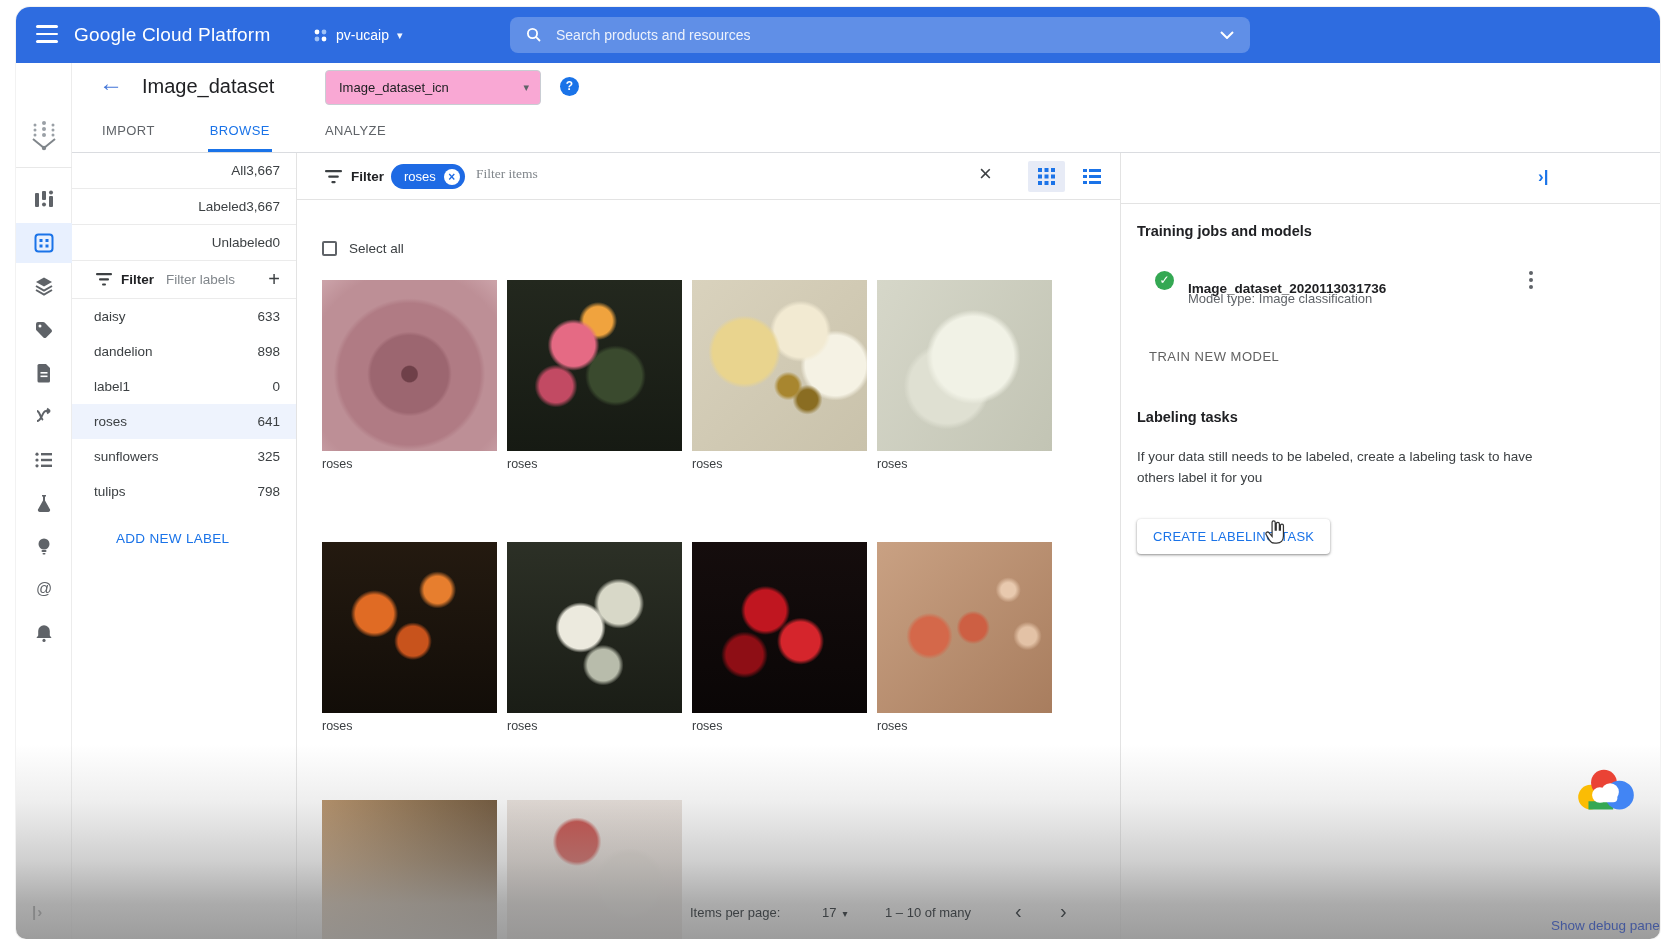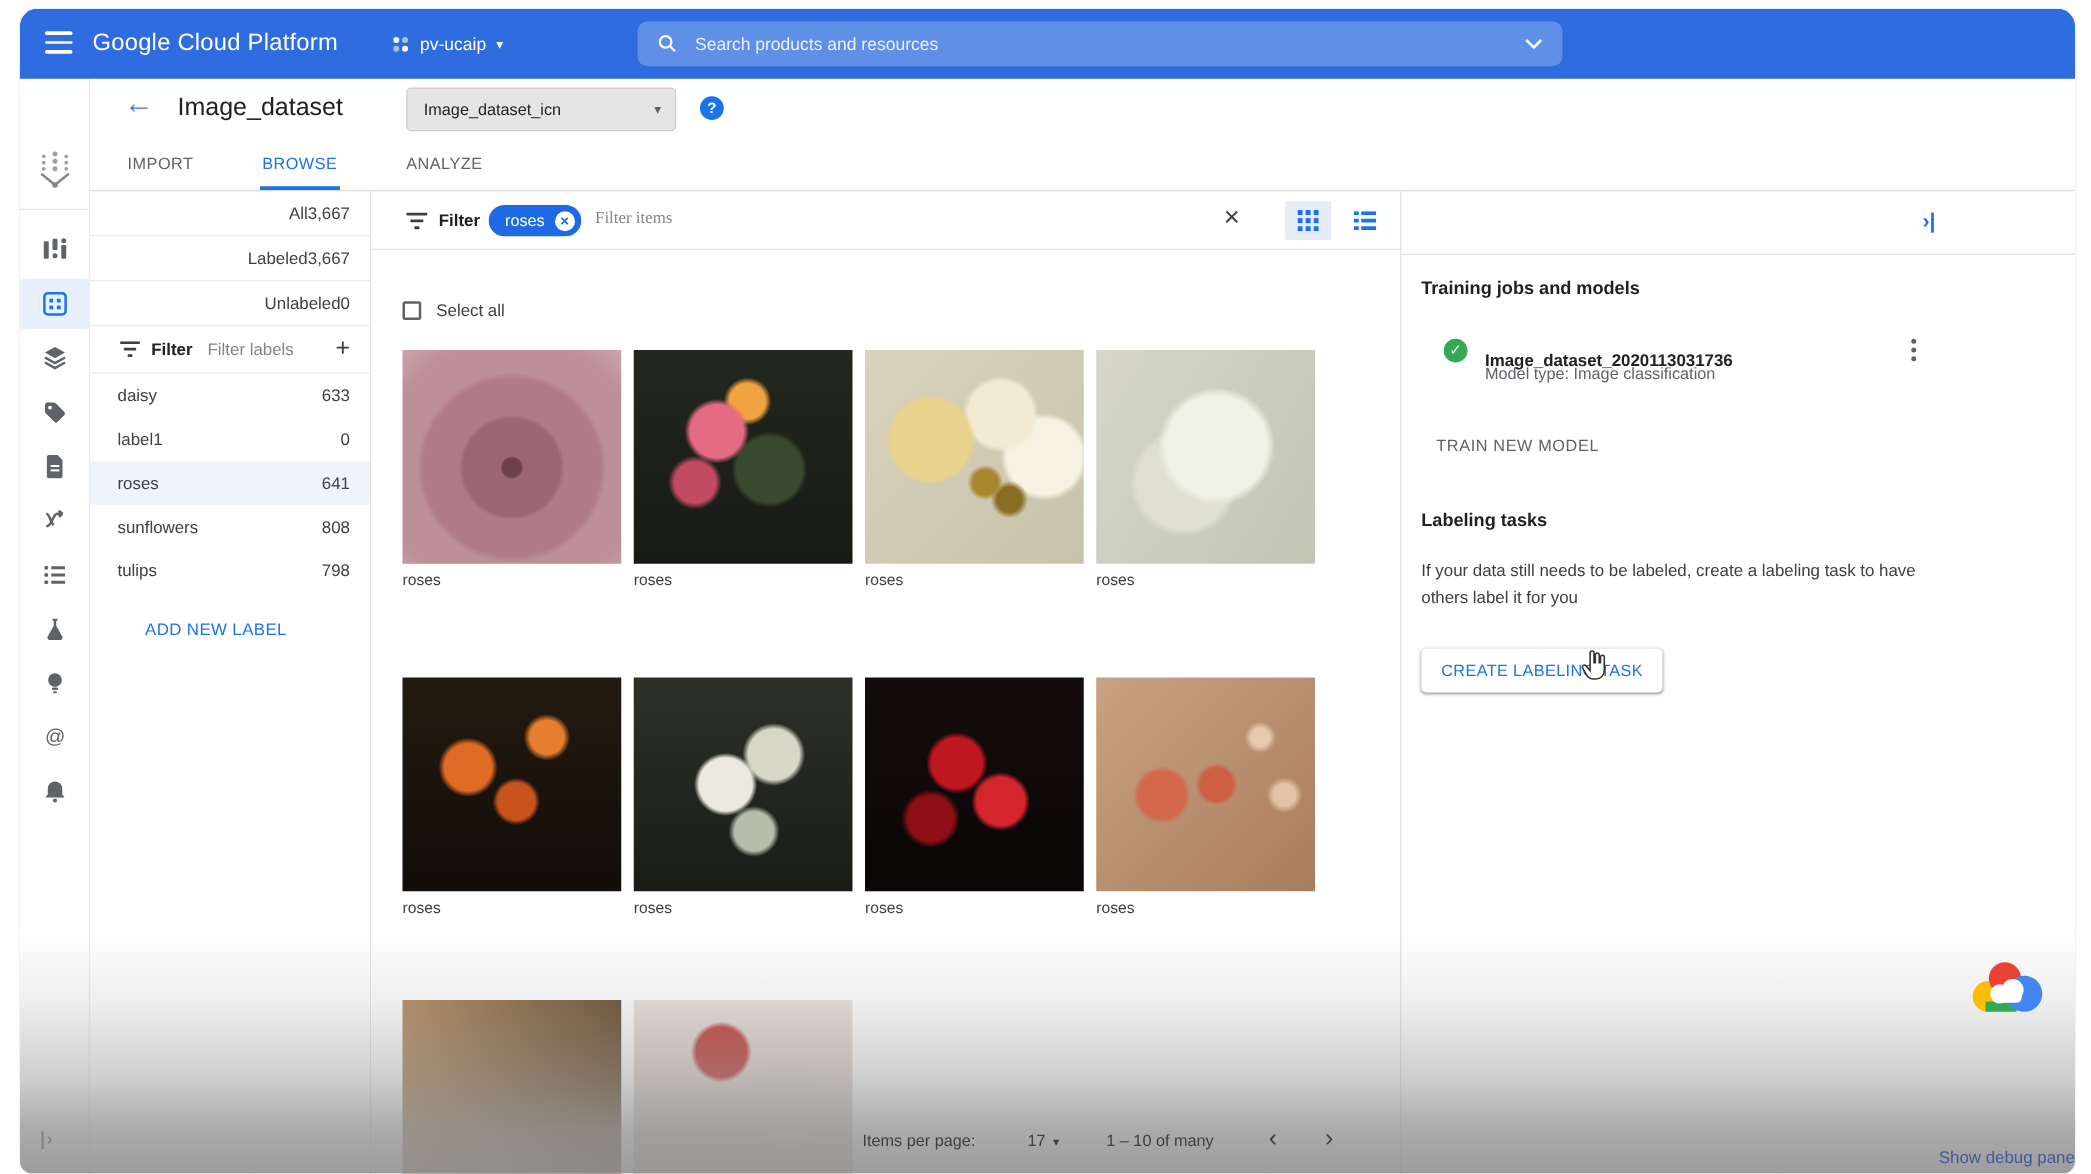--- a/index.html
+++ b/index.html
@@ -18,21 +18,21 @@
   .searchbox svg.mag { margin-left:16px; }
   .searchbox input { flex:1; margin-left:14px; background:transparent; border:none; outline:none; color:#fff; font-size:14px; font-family:inherit; }
   .searchbox input::placeholder { color:rgba(255,255,255,.88); }
   .search-caret { margin-right:16px; }
   .tb-right { position:absolute; right:0; top:0; height:56px; }
 
   
   .subheader { position:absolute; left:56px; top:56px; right:0; height:49px; background:#fff; z-index:2; }
   .back { position:absolute; left:27px; top:6px; font-size:24px; color:#4376d8; cursor:pointer; }
   .page-title { position:absolute; left:70px; top:12px; font-size:20px; color:#202124; }
-  .ds-select { position:absolute; left:253px; top:7px; width:216px; height:35px; border:1px solid #c9cdd3; border-radius:4px; display:flex; align-items:center; cursor:pointer; background:#e5e5e5; }
+  .ds-select { position:absolute; left:253px; top:7px; width:216px; height:35px; border:1px solid #c9cdd3; border-radius:4px; display:flex; align-items:center; cursor:pointer; background:#f9a8d4; }
   .ds-select .val { margin-left:13px; font-size:13px; flex:1; }
   .ds-select .car { margin-right:11px; color:#5f6368; font-size:11px; }
   .help-blue { position:absolute; left:488px; top:14px; width:19px; height:19px; background:#1a73e8; border-radius:50%; color:#fff; font-size:12px; font-weight:700; text-align:center; line-height:19px; cursor:pointer; }
 
   
   .tabs { position:absolute; left:56px; top:105px; right:0; height:41px; border-bottom:1px solid #dadce0; display:flex; gap:51px; padding-left:28px; background:#fff; z-index:2; }
   .tab { line-height:38px; font-size:13px; font-weight:500; letter-spacing:.4px; color:#5f6368; cursor:pointer; padding:0 2px; border-bottom:3px solid transparent; }
   .tab.active { color:#1a73e8; border-bottom-color:#1a73e8; }
 
   
@@ -291,30 +291,34 @@
         </svg>
       <span class="ttl">Filter</span>
       <input placeholder="Filter labels" style="">
       <span class="lf-plus">+</span>
     </div>
     <div class="label-row">
       <span>daisy</span>
       <span>633</span>
     </div>
     <div class="label-row">
+      <span>dandelion</span>
+      <span>898</span>
+    </div>
+    <div class="label-row">
       <span>label1</span>
       <span>0</span>
     </div>
     <div class="label-row selected">
       <span>roses</span>
       <span>641</span>
     </div>
     <div class="label-row">
       <span>sunflowers</span>
-      <span>808</span>
+      <span>325</span>
     </div>
     <div class="label-row">
       <span>tulips</span>
       <span>798</span>
     </div>
     <div class="add-label">ADD NEW LABEL</div>
   </div>
 
   <div class="main">
     <div class="filterbar">

